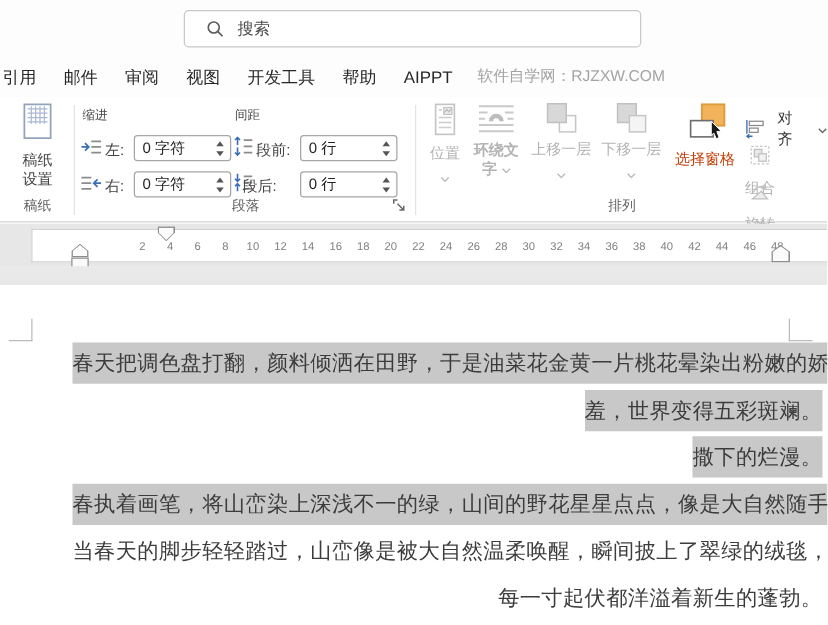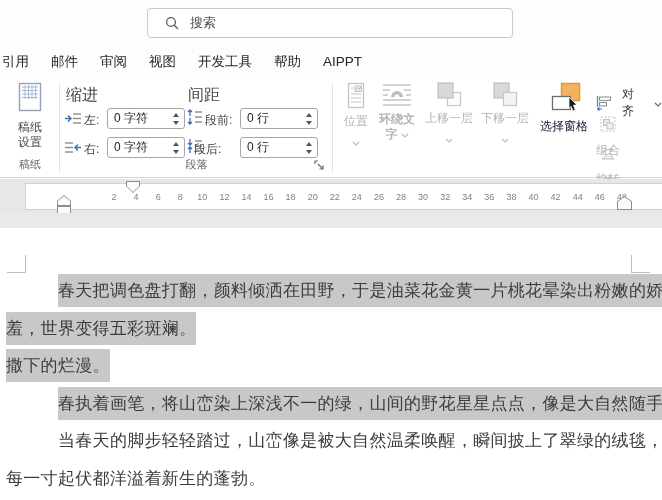--- a/index.html
+++ b/index.html
@@ -24,34 +24,34 @@
   
   .ribbon { position:absolute; left:0; top:78px; width:662px; height:100px;
             background:#fff; border-bottom:1px solid #d5d5d5; }
   .vsep { position:absolute; top:6px; width:1px; height:88px; background:#e4e4e4; }
   .grouplabel { position:absolute; top:79px; font-size:11px; color:#5f5f5f; text-align:center; }
 
   .bigbtn { position:absolute; left:4px; top:4px; width:52px; height:74px;
             display:flex; flex-direction:column; align-items:center; }
   .bigbtn .lbl { font-size:12px; color:#444; line-height:15px; margin-top:3px; text-align:center; }
 
-  .seclabel { position:absolute; font-size:16px; color:#444; }
+  .seclabel { position:absolute; font-size:10px; color:#444; }
   .rowlabel { position:absolute; font-size:12px; color:#444; }
   .spinbox { position:absolute; width:78px; height:21px; background:#fff; border:1px solid #a6a6a6;
              border-radius:3px; display:flex; align-items:center; padding-left:6px;
              font-size:12px; color:#222; }
   .spinner { position:absolute; right:2px; top:0; bottom:0; width:13px;
              display:flex; flex-direction:column; align-items:center; justify-content:center; gap:4px; }
   .tri-up { width:0; height:0; border-left:3px solid transparent; border-right:3px solid transparent;
             border-bottom:4px solid #555; }
   .tri-dn { width:0; height:0; border-left:3px solid transparent; border-right:3px solid transparent;
             border-top:4px solid #555; }
 
   .arrbtn { position:absolute; top:4px; display:flex; flex-direction:column; align-items:center; }
-  .arrbtn .lbl { font-size:12px; color:#0f172a; line-height:15px; white-space:nowrap; }
+  .arrbtn .lbl { font-size:12px; color:#c2410c; line-height:15px; white-space:nowrap; }
   .arrbtn.off .lbl { color:#b3b3b3; }
   .chev { margin-top:3px; }
   .minirow { position:absolute; display:flex; align-items:center; gap:10px; font-size:12px; color:#333; }
   .minirow.off { color:#b3b3b3;flex-direction:column; }
   .icon-gap { display:inline-flex; }
 
   
   .rulerrow { position:absolute; left:0; top:179px; width:662px; height:34px; background:#e7e7e7; }
   .rulerstrip { position:absolute; left:25px; top:4px; width:637px; height:27px;
                 background:#fff; border:1px solid #d2d2d2; border-right:none; }
@@ -62,21 +62,21 @@
   .clip-dn { clip-path:polygon(0 0,100% 0,100% 42%,50% 100%,0 42%); }
   .clip-up { clip-path:polygon(50% 0,100% 55%,100% 100%,0 100%,0 55%); }
   .clip-house { clip-path:polygon(50% 0,100% 38%,100% 100%,0 100%,0 38%); }
   .mk-outer { position:absolute; inset:0; background:#8c8c8c; }
   .mk-inner { position:absolute; inset:1px; background:#fbfbfb; }
 
   
   .docarea { position:absolute; left:0; top:213px; width:662px; height:287px; background:#e9e9e9; }
   .page { position:absolute; left:0; top:15px; width:662px; height:272px; background:#fff; }
   .cmark { position:absolute; background:#bcbcbc; }
-  .textblock { position:absolute; left:6px; top:44px; width:652px; }
+  .textblock { position:absolute; left:6px; top:44px; width:652px;text-align:right; }
   .docline { height:37.5px; line-height:37.5px; font-size:17px; letter-spacing:0.3px;
              color:#3c3c3c; white-space:nowrap; }
   .docline.indent { padding-left:52px; }
   .docline .hl { background:#c8c8c8; padding:7px 0; }
 </style>
 </head>
 <body>
 
 <div id="app">
 
@@ -95,20 +95,21 @@
   <div class="tabrow">
     <span id="tabs-container" style="display:flex;align-items:center;">
         <span class="tab">引用</span>
         <span class="tab">邮件</span>
         <span class="tab">审阅</span>
         <span class="tab">视图</span>
         <span class="tab">开发工具</span>
         <span class="tab">帮助</span>
         <span class="tab">AIPPT</span>
       </span>
+    <span class="watermark">软件自学网：RJZXW.COM</span>
   </div>
 
   <div class="ribbon">
 
     <div class="bigbtn">
       <span>
         <svg width="27" height="31" viewBox="0 0 27 31">
           <rect x="2.5" y="1.5" width="21" height="27" fill="#fff" stroke="#93a3bd" stroke-width="1.4"></rect>
           <g stroke="#a9b8d4" stroke-width="1">
             <line x1="5" y1="5" x2="21" y2="5"></line>
@@ -334,20 +335,21 @@
           <path d="M3 8 A6 5 0 0 1 12 4 M12 1 L12.5 4.5 L9 4.8" stroke="#c0c0c0" stroke-width="1.2" fill="none"></path>
           <path d="M2 13 L14 13 L9 7 Z" fill="#ededed" stroke="#c0c0c0"></path>
         </svg>
       </span>
       <span>旋转</span>
       <span><svg width="8" height="5">
             <path d="M1 1 L4 4 L7 1" stroke="#bdbdbd" stroke-width="1.2" fill="none"></path>
           </svg></span>
     </div>
 
+    <div class="grouplabel" style="left:333px;width:329px;">排列</div>
   </div>
 
   <div class="rulerrow">
     <div class="rulerstrip"></div>
     <div class="rulernums">
         <span class="ruler-num">2</span>
         <span class="ruler-num">4</span>
         <span class="ruler-num">6</span>
         <span class="ruler-num">8</span>
         <span class="ruler-num">10</span>

